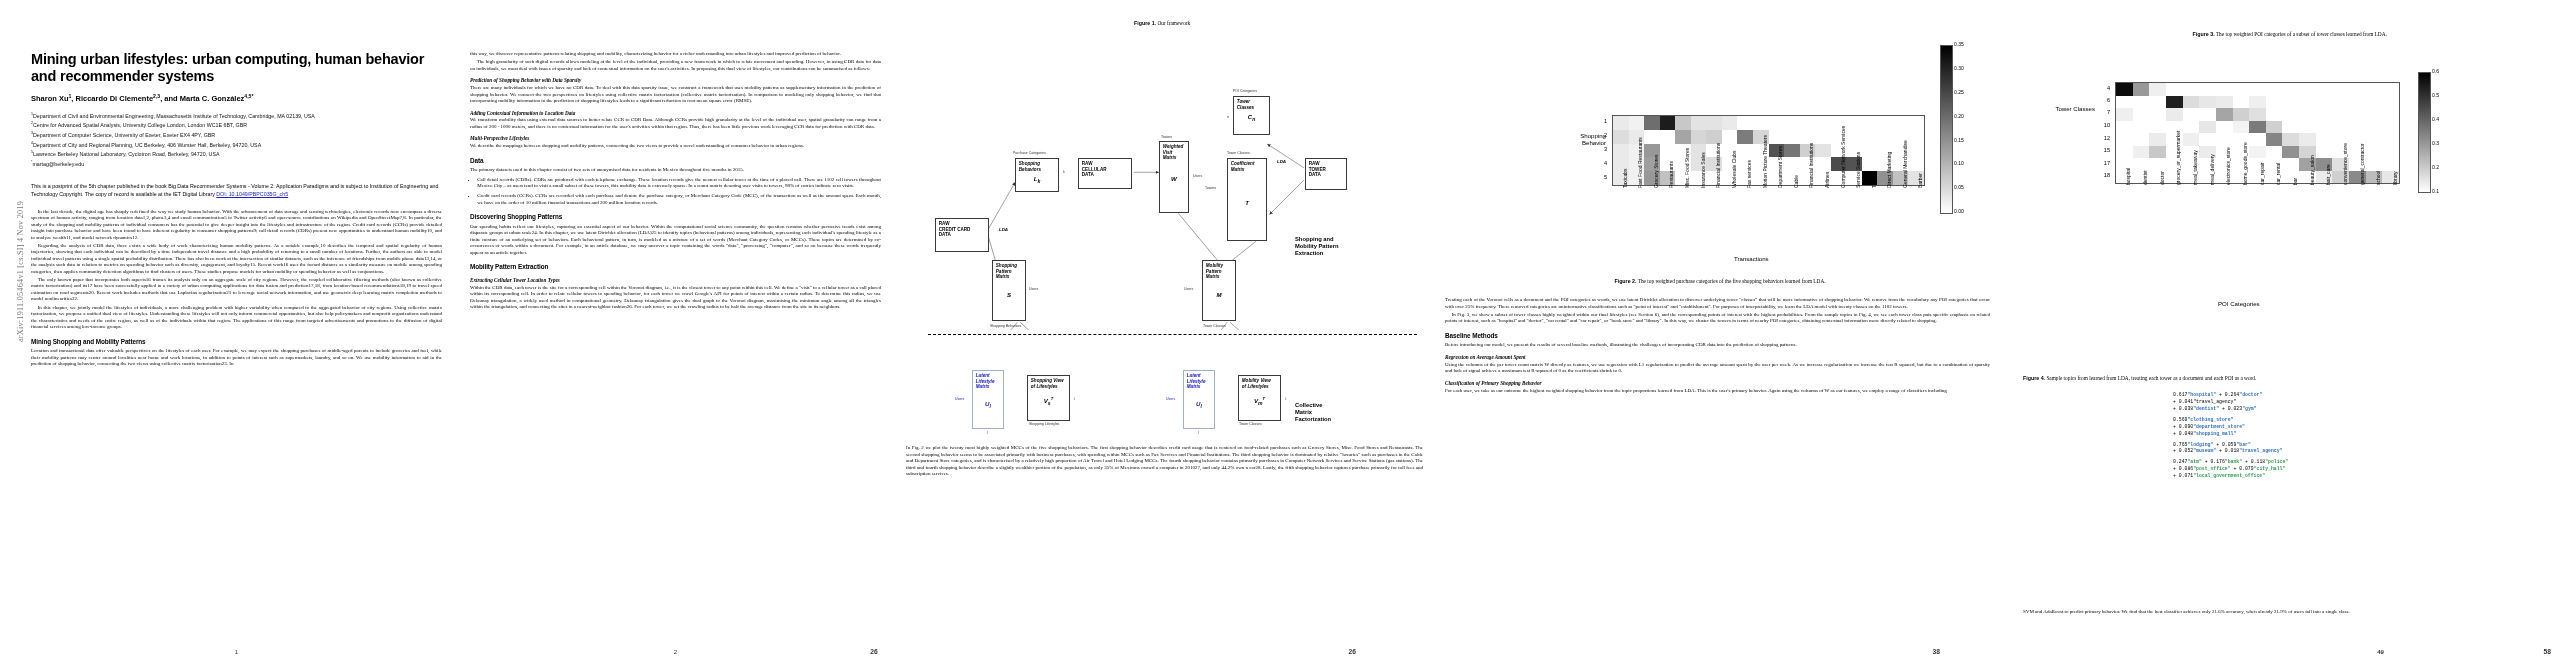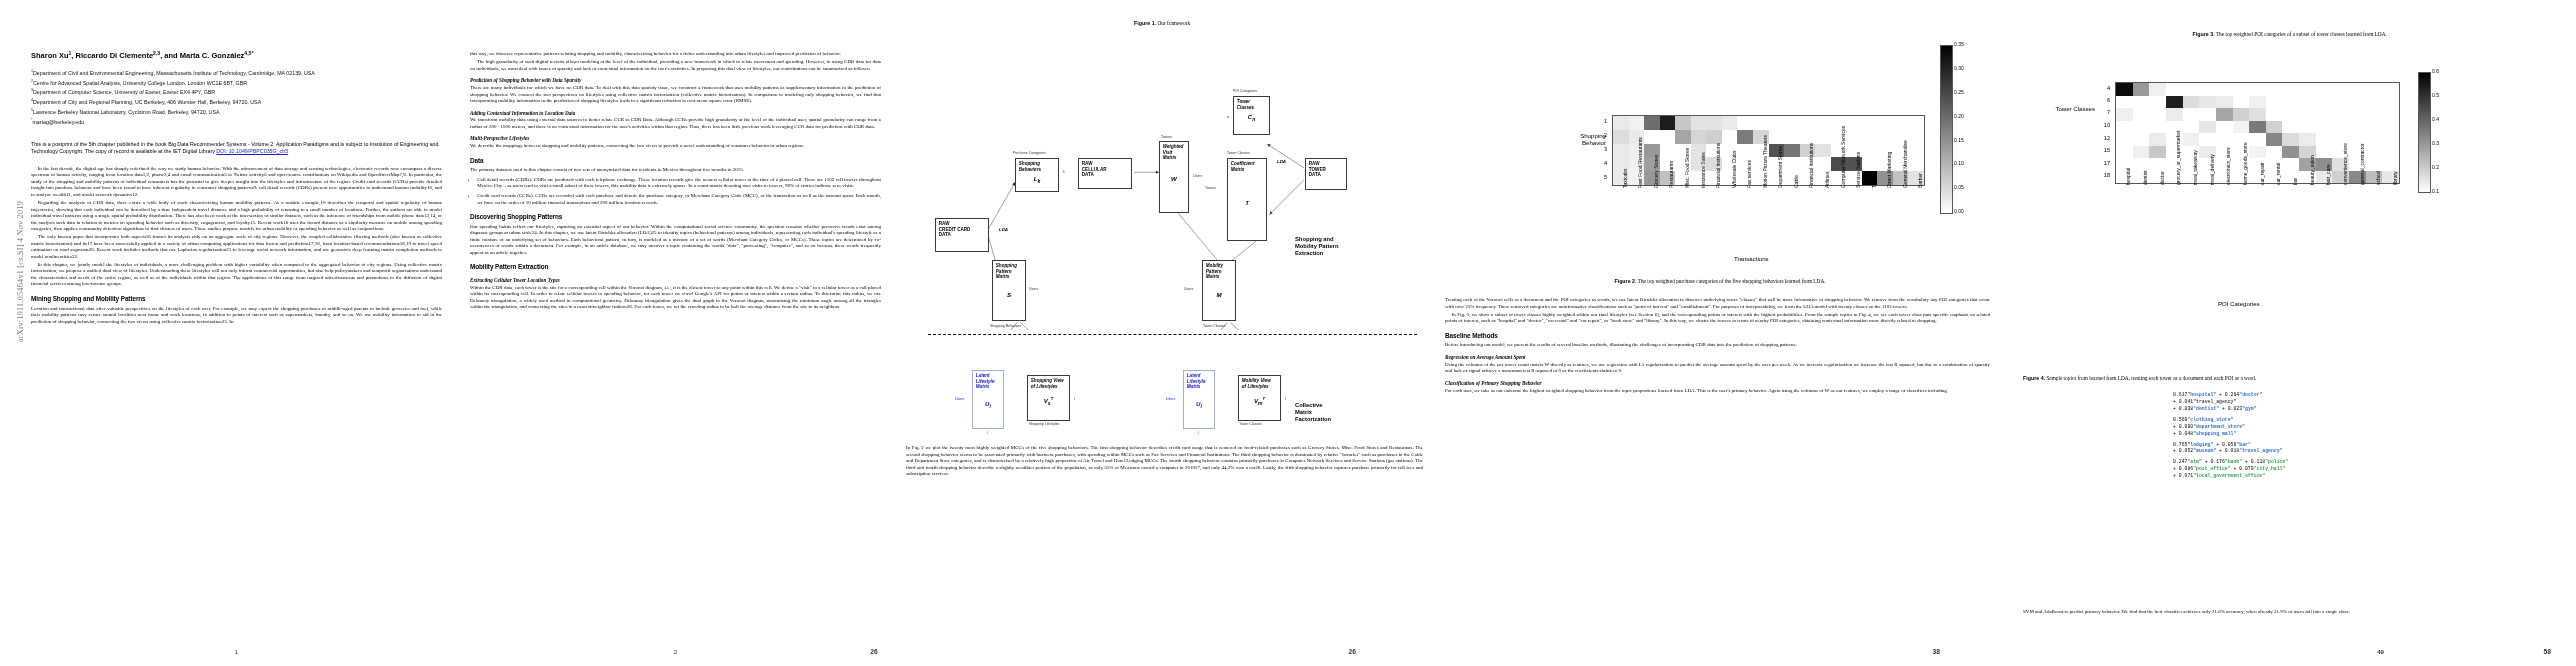--- a/index.html
+++ b/index.html
@@ -92,20 +92,21 @@
 </style>
 </head>
 <body>
 
 <div class="sheet">
 
   <div class="arxiv-stamp">arXiv:1911.05464v1  [cs.SI]  4 Nov 2019</div>
 
   <div class="page page1">
     <div style="position:absolute;top:51px;left:0;width:411px;">
+      <h1 class="title">Mining urban lifestyles: urban computing, human behavior and recommender systems</h1>
       <div class="authors">
         Sharon Xu<sup>1</sup>, Riccardo Di Clemente<sup>2,3</sup>, and Marta C. González<sup>4,5*</sup>
       </div>
       <div>
         <div class="affil"><sup>1</sup>Department of Civil and Environmental Engineering, Massachusetts Institute of Technology, Cambridge, MA 02139, USA</div>
         <div class="affil"><sup>2</sup>Centre for Advanced Spatial Analysis, University College London, London WC1E 6BT, GBR</div>
         <div class="affil"><sup>3</sup>Department of Computer Science, University of Exeter, Exeter EX4 4PY, GBR</div>
         <div class="affil"><sup>4</sup>Department of City and Regional Planning, UC Berkeley, 406 Wurster Hall, Berkeley, 94720, USA</div>
         <div class="affil"><sup>5</sup>Lawrence Berkeley National Laboratory, Cyclotron Road, Berkeley, 94720, USA</div>
         <div class="affil"><sup>*</sup>martag@berkeley.edu</div>

